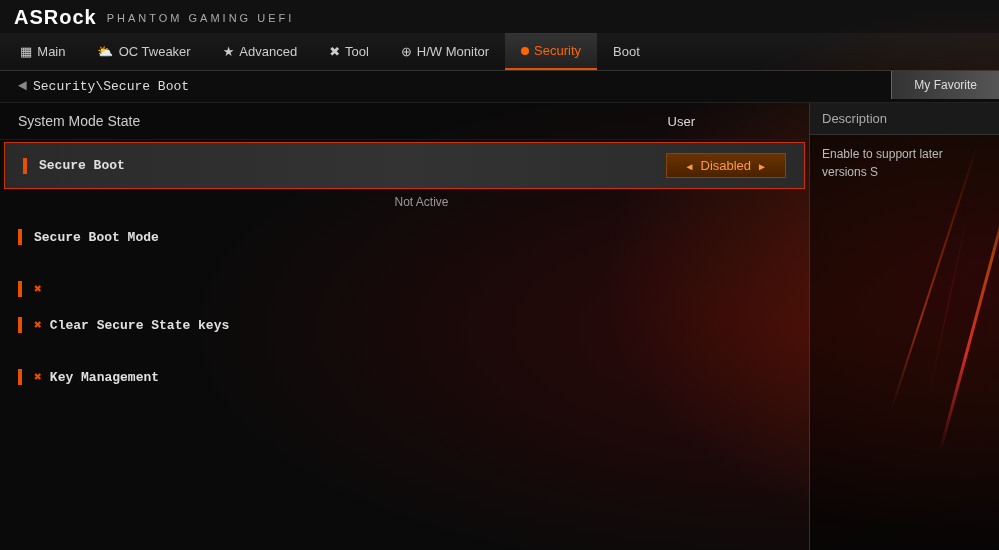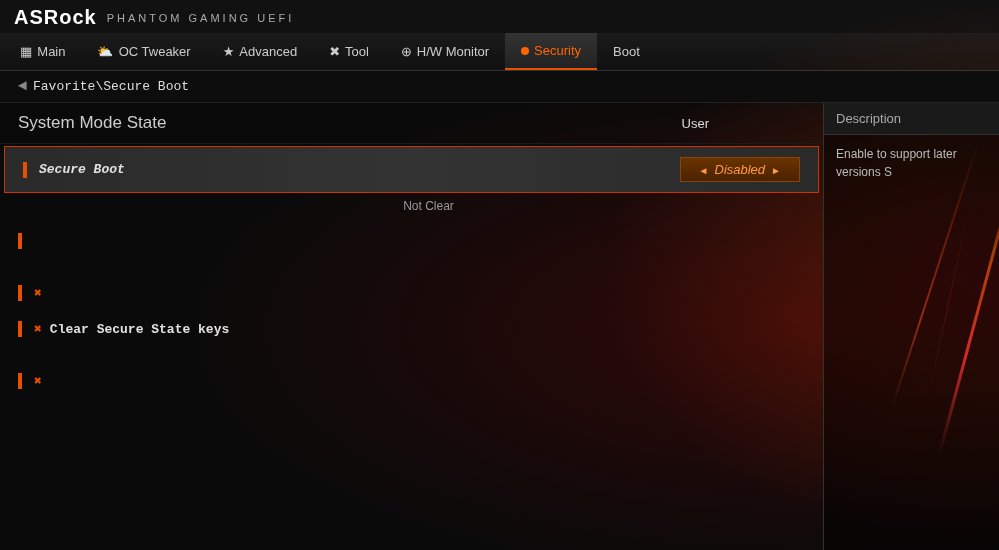--- a/index.html
+++ b/index.html
@@ -148,21 +148,21 @@
 
     
     .info-row {
       display: flex;
       align-items: center;
       padding: 10px 18px;
       border-bottom: 1px solid #1a1a1a;
     }
     .info-label {
       color: #ccc;
-      font-size: 17px;
+      font-size: 14px;
       font-family: Arial, sans-serif;
       flex: 1;
     }
     .info-value {
       color: #ddd;
       font-size: 13px;
       font-family: Arial, sans-serif;
       margin-right: 96px;
     }
 
@@ -171,21 +171,20 @@
       display: flex;
       align-items: center;
       padding: 10px 18px;
       cursor: pointer;
       position: relative;
     }
     .option-row.highlighted {
       background: linear-gradient(to right, #2a2a2a, #333, #2a2a2a);
       border: 1.5px solid #cc3300;
       margin: 2px 4px;
-      font-style: italic;
     }
     .option-row .indicator {
       width: 4px;
       height: 16px;
       background: #e85000;
       margin-right: 12px;
       flex-shrink: 0;
     }
     .option-label {
       color: #e0e0e0;
@@ -229,21 +228,21 @@
       font-family: Arial, sans-serif;
       padding: 4px 0 10px 0;
       margin-left: 34px;
     }
 
     
     .section-gap { height: 16px; }
 
     
     .desc-panel {
-      width: 176px;
+      width: 190px;
       background: rgba(0,0,0,0.5);
       border-left: 1px solid #333;
       padding: 0;
       display: flex;
       flex-direction: column;
       position: relative;
       overflow: hidden;
     }
     .desc-header {
       background: #1a1a1a;
@@ -337,61 +336,64 @@
       <span>Security</span>
     </div>
     <div class="nav-item">
       <span>Boot</span>
     </div>
     <div class="nav-spacer"></div>
   </div>
 
   <div class="breadcrumb-bar">
     <span class="arrow">◄</span>
-    <span>Favorite\Secure Boot</span>
+    <span>Security\Secure Boot</span>
+    <div class="fav-btn">My Favorite</div>
   </div>
 
   <div class="main-content">
     <div class="content-left">
 
       <div class="info-row">
         <span class="info-label">System Mode State</span>
         <span class="info-value">User</span>
       </div>
 
       <div class="option-row highlighted">
         <div class="indicator"></div>
         <span class="option-label">Secure Boot</span>
         <div class="option-value">Disabled</div>
       </div>
 
-      <div class="not-active-row">Not Clear</div>
+      <div class="not-active-row">Not Active</div>
 
       <div class="option-row">
         <div class="indicator"></div>
+        <span class="option-label">Secure Boot Mode</span>
       </div>
 
       <div class="section-gap"></div>
 
       <div class="option-row">
         <div class="indicator"></div>
         <span class="nav-icon" style="color:#e85000;margin-right:8px;font-size:13px;">✖</span>
       </div>
 
       <div class="option-row">
         <div class="indicator"></div>
         <span class="nav-icon" style="color:#e85000;margin-right:8px;font-size:13px;">✖</span>
         <span class="option-label">Clear Secure State keys</span>
       </div>
 
       <div class="section-gap"></div>
 
       <div class="option-row">
         <div class="indicator"></div>
         <span class="nav-icon" style="color:#e85000;margin-right:8px;font-size:13px;">✖</span>
+        <span class="option-label">Key Management</span>
       </div>
 
     </div>
 
     <div class="desc-panel">
       <div class="desc-header">Description</div>
       <div class="desc-text">Enable to support later versions S</div>
 
       <div class="light-streak">
         <div class="streak1"></div>

